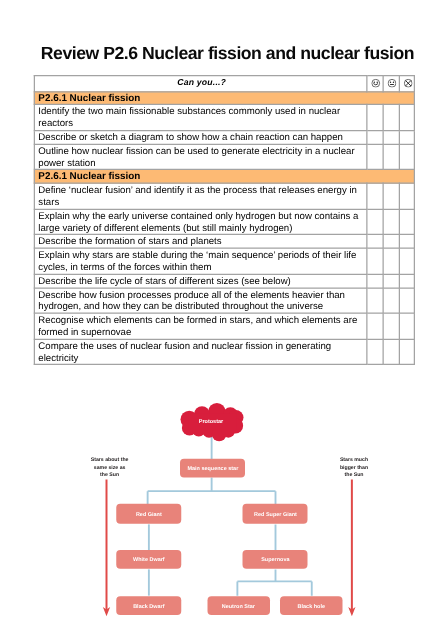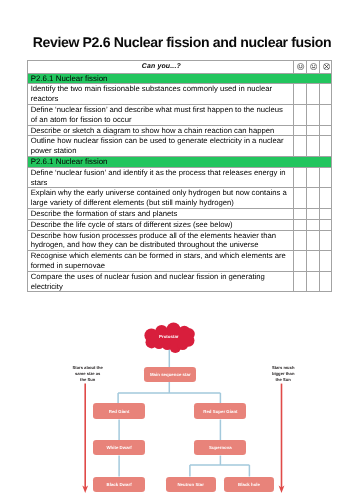--- a/index.html
+++ b/index.html
@@ -6,21 +6,21 @@
   *{box-sizing:border-box;-webkit-font-smoothing:antialiased;text-rendering:geometricPrecision;}
   body{width:354px;height:500px;background:#ffffff;font-family:"Liberation Sans",sans-serif;overflow:hidden;position:relative;}
   .page{position:absolute;inset:0;margin-top:22px;}
   .doc-title{position:absolute;left:0;top:13.3px;width:364px;text-align:center;font-weight:bold;font-size:14.1px;line-height:14px;color:#0a0a0a;letter-spacing:-0.37px;}
   table.checklist{position:absolute;left:26.5px;top:38px;width:305px;border-collapse:collapse;table-layout:fixed;}
   table.checklist td{border:0.7px solid #a3a3a3;padding:0 4.3px 0 3.2px;font-size:7.7px;line-height:9.8px;color:#000;vertical-align:top;}
   td.txt{width:266.8px;}
   td.mark{width:12.7px;padding:0;}
   tr.hdr td{height:10.8px;}
   .canyou{text-align:center;font-style:italic;font-weight:bold;font-size:6.95px;letter-spacing:0.15px;line-height:11.6px;padding-left:3px;}
-  tr.section td{background:#22c55e;font-weight:normal;font-size:7.9px;}
+  tr.section td{background:#fdba74;font-weight:bold;font-size:7.9px;}
   td.ic{vertical-align:middle;}
   svg.face{display:block;margin:1.6px auto 0 auto;}
   
   .diagram{position:absolute;left:0;top:0;width:354px;height:500px;pointer-events:none;}
   .diagram svg{position:absolute;left:0;top:0;}
   .nodebox{position:absolute;background:#e8837a;border-radius:3.2px;display:flex;align-items:center;justify-content:center;}
   .nodebox span{color:#fff;font-size:4.35px;font-weight:bold;line-height:5px;text-align:center;letter-spacing:0.02px;}
   .cloudlabel{position:absolute;color:#fff;font-size:4.4px;line-height:5px;font-weight:bold;text-align:center;}
   .annot{position:absolute;color:#231f20;font-size:4.15px;line-height:5.95px;font-weight:bold;text-align:center;white-space:nowrap;}
 </style>
@@ -61,26 +61,20 @@
         <tr class="section">
           <td class="txt" colspan="4">P2.6.1 Nuclear fission</td>
         </tr>
         <tr>
           <td class="txt">Identify the two main fissionable substances commonly used in nuclear reactors</td>
           <td class="mark tick"></td>
           <td class="mark tick"></td>
           <td class="mark tick"></td>
         </tr>
         <tr>
-          <td class="txt">Define ‘nuclear fission’ and describe what must first happen to the nucleus of an atom for fission to occur</td>
-          <td class="mark tick"></td>
-          <td class="mark tick"></td>
-          <td class="mark tick"></td>
-        </tr>
-        <tr>
           <td class="txt">Describe or sketch a diagram to show how a chain reaction can happen</td>
           <td class="mark tick"></td>
           <td class="mark tick"></td>
           <td class="mark tick"></td>
         </tr>
         <tr>
           <td class="txt">Outline how nuclear fission can be used to generate electricity in a nuclear power station</td>
           <td class="mark tick"></td>
           <td class="mark tick"></td>
           <td class="mark tick"></td>
@@ -95,20 +89,26 @@
           <td class="mark tick"></td>
         </tr>
         <tr>
           <td class="txt">Explain why the early universe contained only hydrogen but now contains a large variety of different elements (but still mainly hydrogen)</td>
           <td class="mark tick"></td>
           <td class="mark tick"></td>
           <td class="mark tick"></td>
         </tr>
         <tr>
           <td class="txt">Describe the formation of stars and planets</td>
+          <td class="mark tick"></td>
+          <td class="mark tick"></td>
+          <td class="mark tick"></td>
+        </tr>
+        <tr>
+          <td class="txt">Explain why stars are stable during the ‘main sequence’ periods of their life cycles, in terms of the forces within them</td>
           <td class="mark tick"></td>
           <td class="mark tick"></td>
           <td class="mark tick"></td>
         </tr>
         <tr>
           <td class="txt">Describe the life cycle of stars of different sizes (see below)</td>
           <td class="mark tick"></td>
           <td class="mark tick"></td>
           <td class="mark tick"></td>
         </tr>

